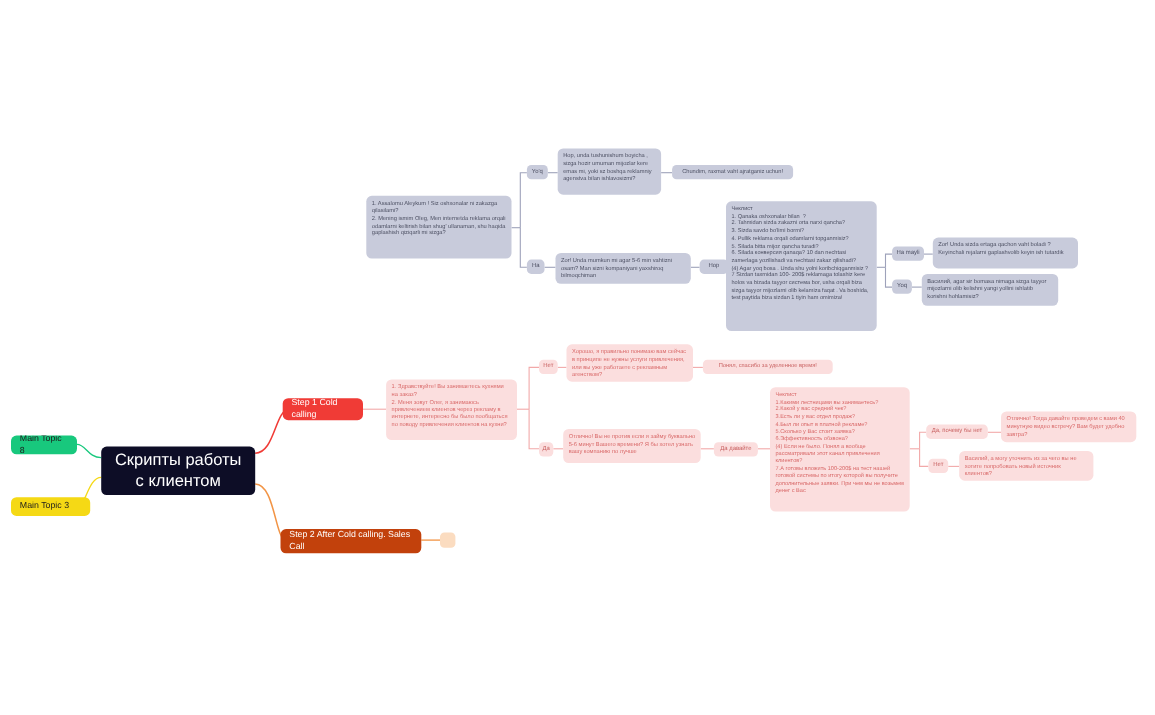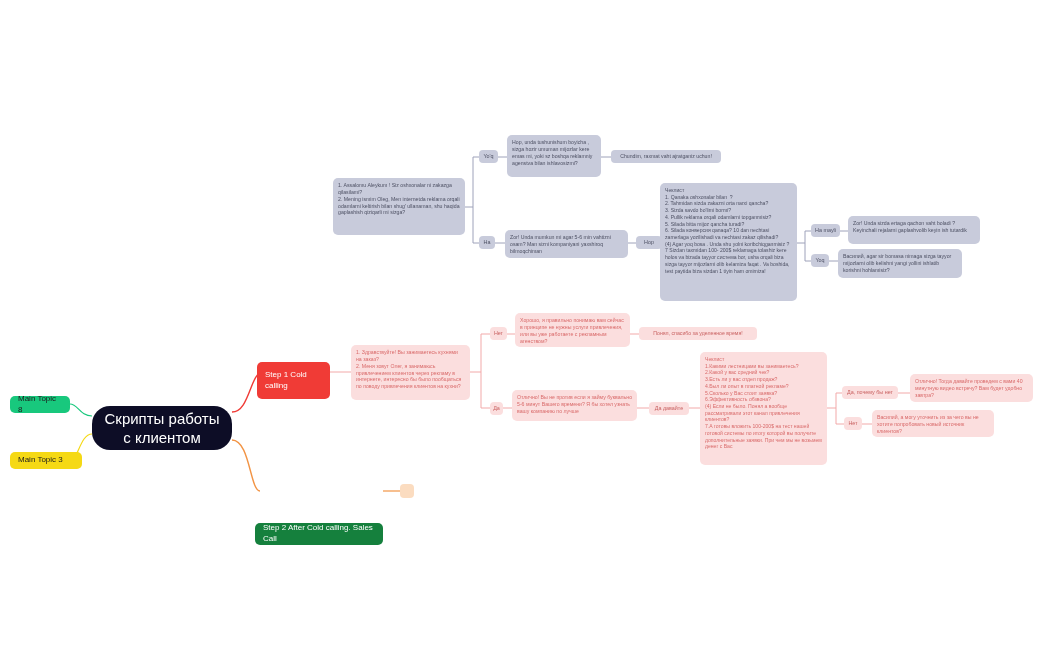--- a/index.html
+++ b/index.html
@@ -31,21 +31,21 @@
   
   .root {
     background: #0d0d26;
     color: #ffffff;
     font-size: 15px;
     text-align: center;
     display: flex;
     align-items: center;
     justify-content: center;
     padding: 6px 10px;
-    border-radius: 18px;
+    border-radius: 5px;
   }
   
   .chip {
     font-size: 8px;
     color: #1d1d1d;
     display: flex;
     align-items: center;
     padding: 0 8px;
     border-radius: 5px;
   }
@@ -55,21 +55,21 @@
   .step {
     font-size: 8px;
     color: #ffffff;
     display: flex;
     align-items: center;
     padding: 3px 8px;
     border-radius: 5px;
     line-height: 1.35;
   }
   .step-red { background: #f03b36; }
-  .step-orange { background: #15803d; margin-top: 42px; }
+  .step-orange { background: #c2410c; }
   .orange-stub {
     position: absolute;
     background: #fbdcc0;
     border-radius: 4px;
   }
   
   .pink {
     background: #fbdede;
     color: #d96a6a;
     font-size: 5.2px;
@@ -164,21 +164,21 @@
     <span>Скрипты работы с клиентом</span>
   </div>
 
   <div class="node chip chip-green" style="left:10px; top:396px; width:60px; height:17px;">
     <span>Main Topic 8</span>
   </div>
   <div class="node chip chip-yellow" style="left:10px; top:452px; width:72px; height:17px;">
     <span>Main Topic 3</span>
   </div>
 
-  <div class="node step step-red" style="left:257px; top:362px; width:73px; height:37px;">
+  <div class="node step step-red" style="left:257px; top:362px; width:73px; height:20px;">
     <span>Step 1 Cold calling</span>
   </div>
   <div class="node step step-orange" style="left:255px; top:481px; width:128px; height:22px;">
     <span>Step 2 After Cold calling. Sales Call</span>
   </div>
   <div class="orange-stub" style="left:400px; top:484px; width:14px; height:14px;"></div>
 
   <div class="node grey tight" style="left:333px; top:178px; width:132px; height:57px;">1. Assalomu Aleykum ! Siz oshxonalar ni zakazga qilasilami?
 2. Mening ismim Oleg, Men internetda reklama orqali odamlarni keltirish bilan shug' ullanaman, shu haqida gaplashish qiziqarli mi sizga?</div>
 

